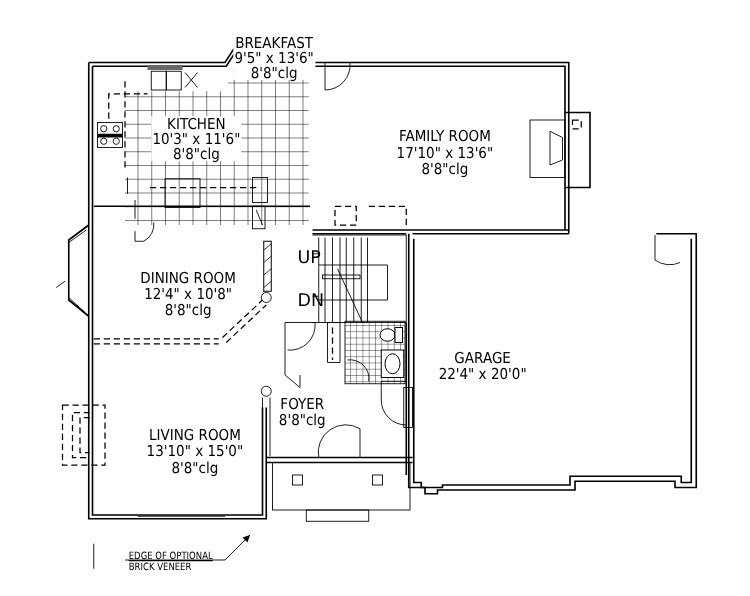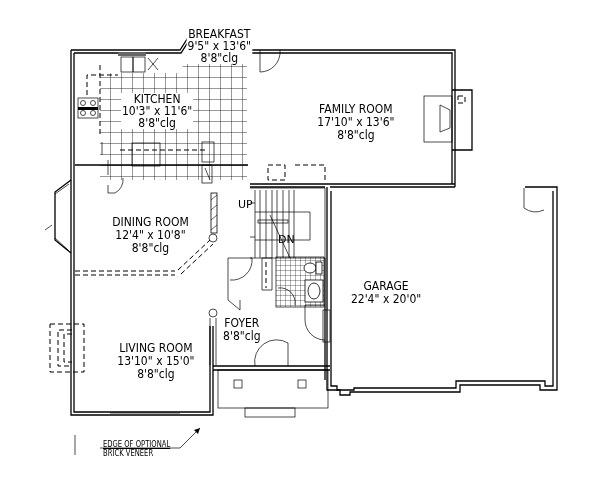--- a/index.html
+++ b/index.html
@@ -4,21 +4,21 @@
 <style>
   html,body{margin:0;padding:0;background:#fff;}
   body{width:600px;height:477px;overflow:hidden;position:relative;font-family:"DejaVu Sans",sans-serif;}
   svg{position:absolute;left:0;top:0;}
   .w{fill:none;stroke:#000;stroke-width:1.3;}
   .t{stroke:#000;stroke-width:0.7;fill:none;}
   .d{stroke:#000;stroke-width:1;fill:none;stroke-dasharray:5 3;}
   .g{stroke:#000;stroke-width:0.6;}
   .lbl{position:absolute;text-align:center;color:#000;font-family:"DejaVu Sans",sans-serif;font-size:12px;line-height:13px;transform:scaleX(0.9);white-space:nowrap;background:#fff;padding:0 1px;}
   .lbl.plain{background:transparent;}
-  .small{position:absolute;font-size:11px;color:#000;font-family:"DejaVu Sans",sans-serif;}
+  .small{position:absolute;font-size:14px;color:#000;font-family:"DejaVu Sans",sans-serif;}
   .note{position:absolute;font-size:8px;line-height:9px;color:#000;font-family:"DejaVu Sans",sans-serif;transform:scaleX(0.85);transform-origin:left;}
 </style>
 </head>
 <body>
 
 <svg width="600" height="477" viewBox="0 0 600 477">
   <defs>
     <pattern id="tile" width="11" height="11" patternUnits="userSpaceOnUse">
       <path d="M0 0H11M0 0V11" stroke="#000" stroke-width="0.8"></path>
     </pattern>
@@ -173,18 +173,18 @@
   <div>FOYER</div>
   <div>8'8"clg</div>
 </div>
 <div class="lbl plain" style="left:112px;top:342px;">
   <div>LIVING ROOM</div>
   <div>13'10" x 15'0"</div>
   <div>8'8"clg</div>
 </div>
 
 <span class="small" style="left:238px;top:198px;">UP</span>
-<span class="small" style="left:238px;top:233px;margin-left:40px;">DN</span>
+<span class="small" style="left:238px;top:233px;">DN</span>
 
 <div class="note" style="left:103px;top:440px;">
   <div style="text-decoration:underline;">EDGE OF OPTIONAL</div>
   <div>BRICK VENEER</div>
 </div>
 
 </body></html>

